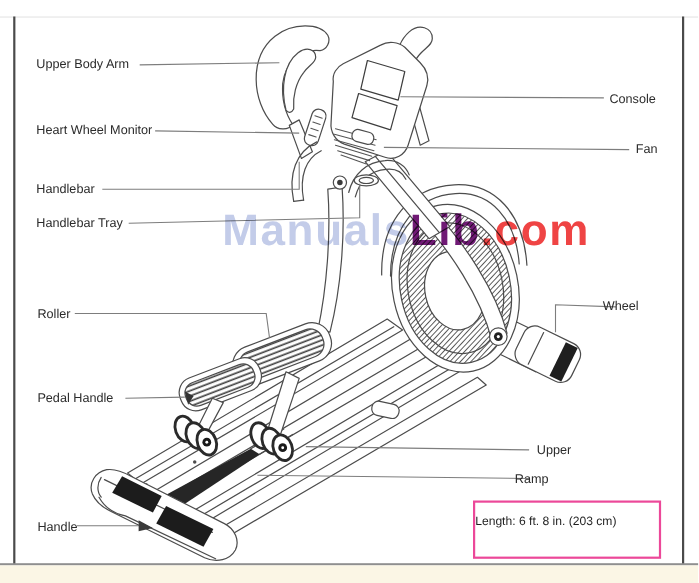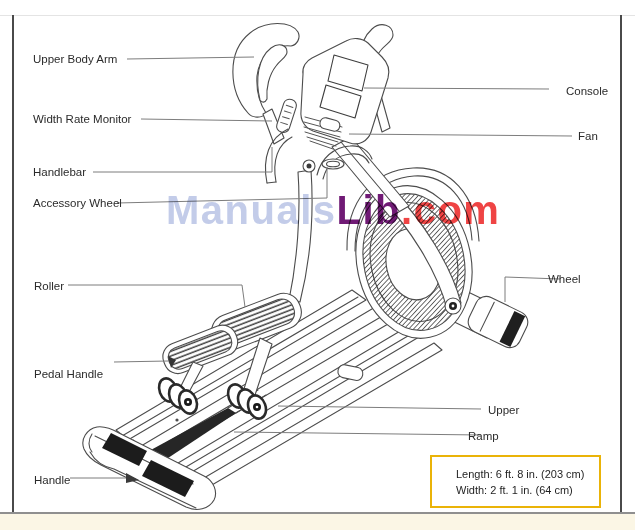--- a/index.html
+++ b/index.html
@@ -24,32 +24,32 @@
 
   .part-label {
     position:absolute; z-index:6; font-size:11.5px; color:#2b2b2b;
     white-space:nowrap; line-height:13px;
   }
   .lbl-upper-body-arm    { left:33px;  top:53px;  }
   .lbl-heart-rate-monitor{ left:33px;  top:113px; }
   .lbl-handlebar         { left:33px;  top:166px; }
   .lbl-accessory-tray    { left:33px;  top:197px; }
   .lbl-pedal             { left:34px;  top:280px; }
-  .lbl-pedal-handle      { left:34px;  top:368px; }
+  .lbl-pedal-handle      { left:34px;  top:356px; }
   .lbl-handle            { left:34px;  top:474px; }
-  .lbl-console           { left:566px; top:85px;  }
+  .lbl-console           { left:554px; top:85px;  }
   .lbl-fan               { left:578px; top:130px; }
   .lbl-wheel             { left:548px; top:273px; }
   .lbl-roller            { left:488px; top:404px; }
   .lbl-ramp              { left:468px; top:430px; }
 
   .dims-box {
     position:absolute; left:430px; top:455px; width:171px; height:53px;
-    box-sizing:border-box; border:2px solid #eab308; background:#ffffff;
-    z-index:6; padding:9px 0 0 24px; font-size:11px; color:#1f1f1f; line-height:16px;
+    box-sizing:border-box; border:2px solid #ec4899; background:#ffffff;
+    z-index:6; padding:9px 0 0 0; font-size:11px; color:#1f1f1f; line-height:16px;
   }
 </style>
 </head>
 <body>
 
 <div class="page">
 
   <div class="frame-top"></div>
   <div class="frame-left"></div>
   <div class="frame-right"></div>
@@ -210,36 +210,35 @@
       <path d="M114,362 L168,361"></path>
       <path d="M70,478 L126,478"></path>
       <path d="M560,279 L505,277 L505,302"></path>
       <path d="M278,406 L481,409"></path>
       <path d="M234,432 L481,435"></path>
       <path d="M126,473 L139,480 L126,483 Z" fill="#3a3a3a" stroke="none"></path>
     </g>
   </svg>
 
   <div class="watermark">
-    <span style="color: rgb(195, 204, 233);">Manuals</span><span style="color: #701a75;">Lib</span><span style="color: #ef4444;">.com</span>
+    <span style="color: rgb(195, 204, 233); margin-left: 36px;">Manuals</span><span style="color: #701a75;">Lib</span><span style="color: #ef4444;">.com</span>
   </div>
 
   <div class="part-label lbl-upper-body-arm">Upper Body Arm</div>
-  <div class="part-label lbl-heart-rate-monitor">Width Rate Monitor</div>
+  <div class="part-label lbl-heart-rate-monitor">Heart Wheel Monitor</div>
   <div class="part-label lbl-handlebar">Handlebar</div>
-  <div class="part-label lbl-accessory-tray">Accessory Wheel</div>
+  <div class="part-label lbl-accessory-tray">Handlebar Tray</div>
   <div class="part-label lbl-pedal">Roller</div>
   <div class="part-label lbl-pedal-handle">Pedal Handle</div>
   <div class="part-label lbl-handle">Handle</div>
   <div class="part-label lbl-console">Console</div>
   <div class="part-label lbl-fan">Fan</div>
   <div class="part-label lbl-wheel">Wheel</div>
   <div class="part-label lbl-roller">Upper</div>
   <div class="part-label lbl-ramp">Ramp</div>
 
   <div class="dims-box">
     <div>Length: 6 ft. 8 in. (203 cm)</div>
-    <div>Width: 2 ft. 1 in. (64 cm)</div>
   </div>
 
   <div class="frame-bottom"></div>
   <div class="footer-strip"></div>
 </div>
 
 </body></html>

